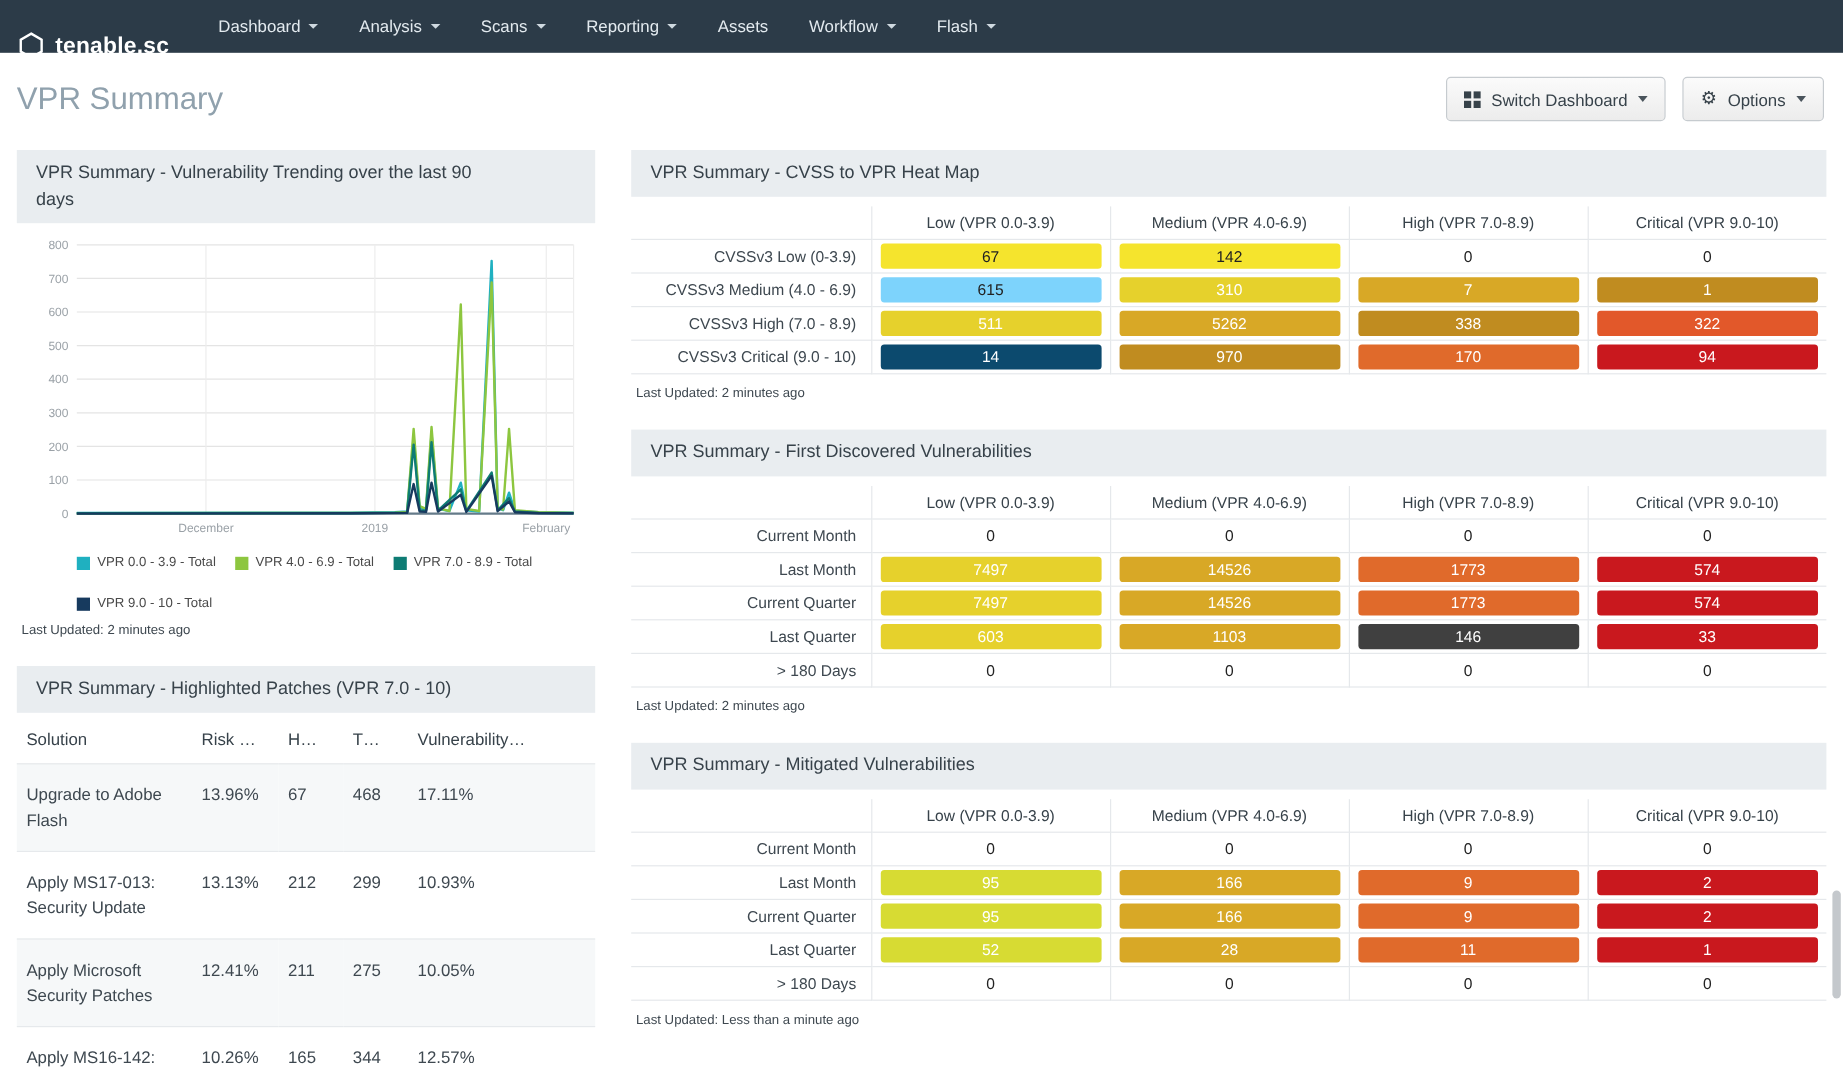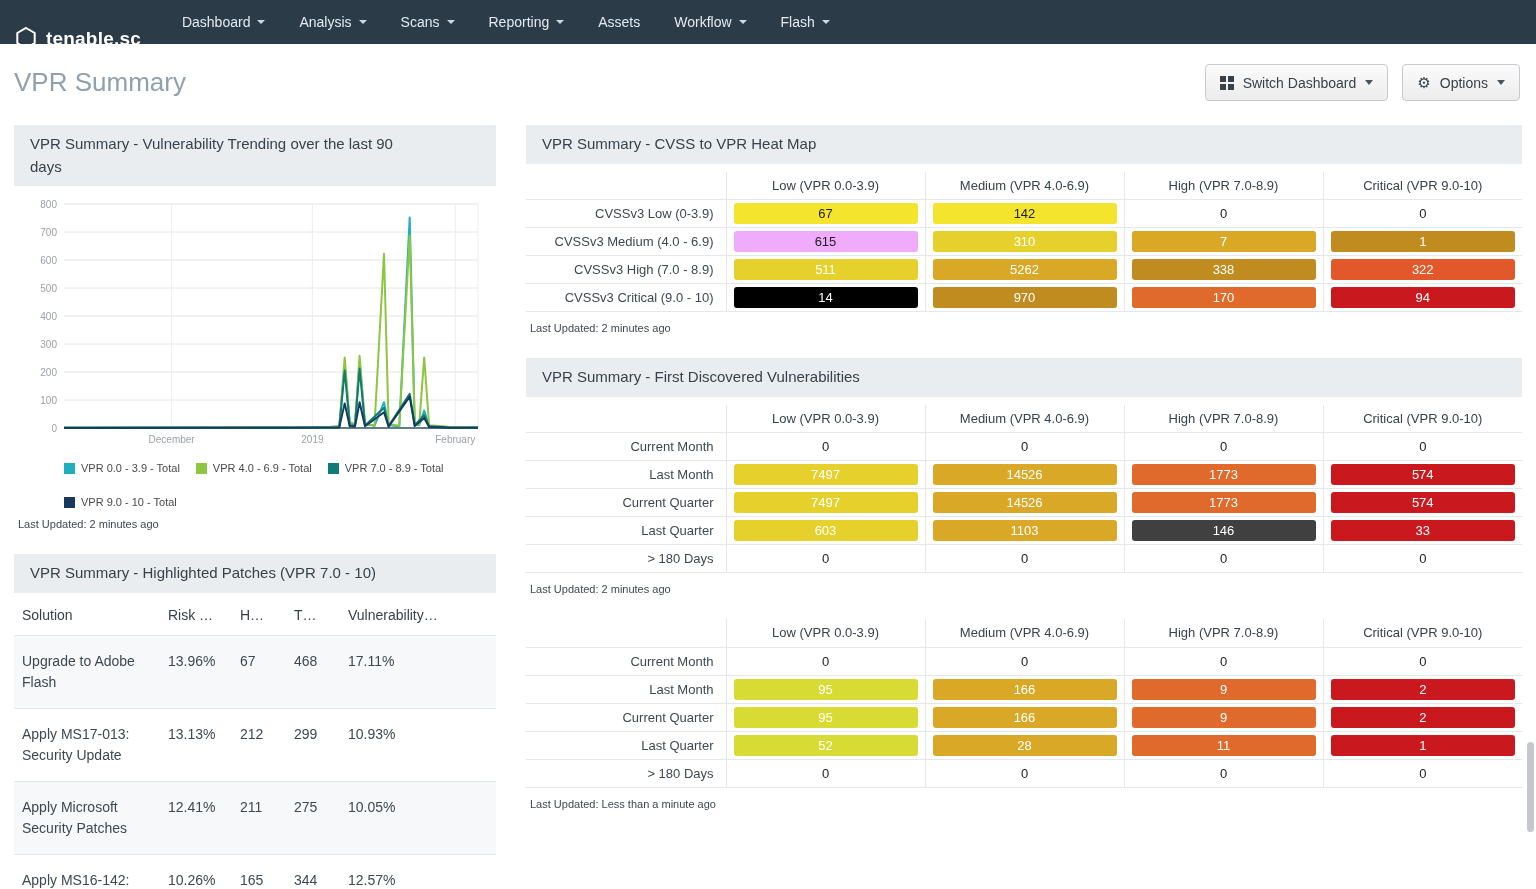--- a/index.html
+++ b/index.html
@@ -273,21 +273,21 @@
               </td>
               <td>
                 <span class="pill" style="background: rgb(245, 228, 45); color: rgb(34, 34, 34);">142</span>
               </td>
               <td class="zero">0</td>
               <td class="zero">0</td>
             </tr>
             <tr>
               <th class="rowlabel">CVSSv3 Medium (4.0 - 6.9)</th>
               <td>
-                <span class="pill" style="background: #f0abfc; color: rgb(34, 34, 34);">615</span>
+                <span class="pill" style="background: #7dd3fc; color: rgb(34, 34, 34);">615</span>
               </td>
               <td>
                 <span class="pill" style="background: rgb(230, 209, 44); color: rgb(255, 255, 255);">310</span>
               </td>
               <td>
                 <span class="pill" style="background: rgb(216, 168, 38); color: rgb(255, 255, 255);">7</span>
               </td>
               <td>
                 <span class="pill" style="background: rgb(192, 140, 32); color: rgb(255, 255, 255);">1</span>
               </td>
@@ -303,21 +303,21 @@
               <td>
                 <span class="pill" style="background: rgb(192, 140, 32); color: rgb(255, 255, 255);">338</span>
               </td>
               <td>
                 <span class="pill" style="background: rgb(226, 88, 42); color: rgb(255, 255, 255);">322</span>
               </td>
             </tr>
             <tr>
               <th class="rowlabel">CVSSv3 Critical (9.0 - 10)</th>
               <td>
-                <span class="pill" style="background: #000000; color: rgb(255, 255, 255);">14</span>
+                <span class="pill" style="background: #0c4a6e; color: rgb(255, 255, 255);">14</span>
               </td>
               <td>
                 <span class="pill" style="background: rgb(192, 140, 32); color: rgb(255, 255, 255);">970</span>
               </td>
               <td>
                 <span class="pill" style="background: rgb(224, 106, 43); color: rgb(255, 255, 255);">170</span>
               </td>
               <td>
                 <span class="pill" style="background: rgb(201, 24, 30); color: rgb(255, 255, 255);">94</span>
               </td>
@@ -407,20 +407,23 @@
               <td class="zero">0</td>
               <td class="zero">0</td>
               <td class="zero">0</td>
             </tr>
           </tbody>
         </table>
       <div class="last-updated">Last Updated: 2 minutes ago</div>
     </section>
 
     <section class="panel">
+      <div class="panel-header">
+        <span>VPR Summary - Mitigated Vulnerabilities</span>
+      </div>
       <table class="matrix" id="mitigated-table">
           <colgroup>
             <col style="width: 200px;">
             <col>
             <col>
             <col>
             <col>
           </colgroup>
           <thead>
             <tr>

